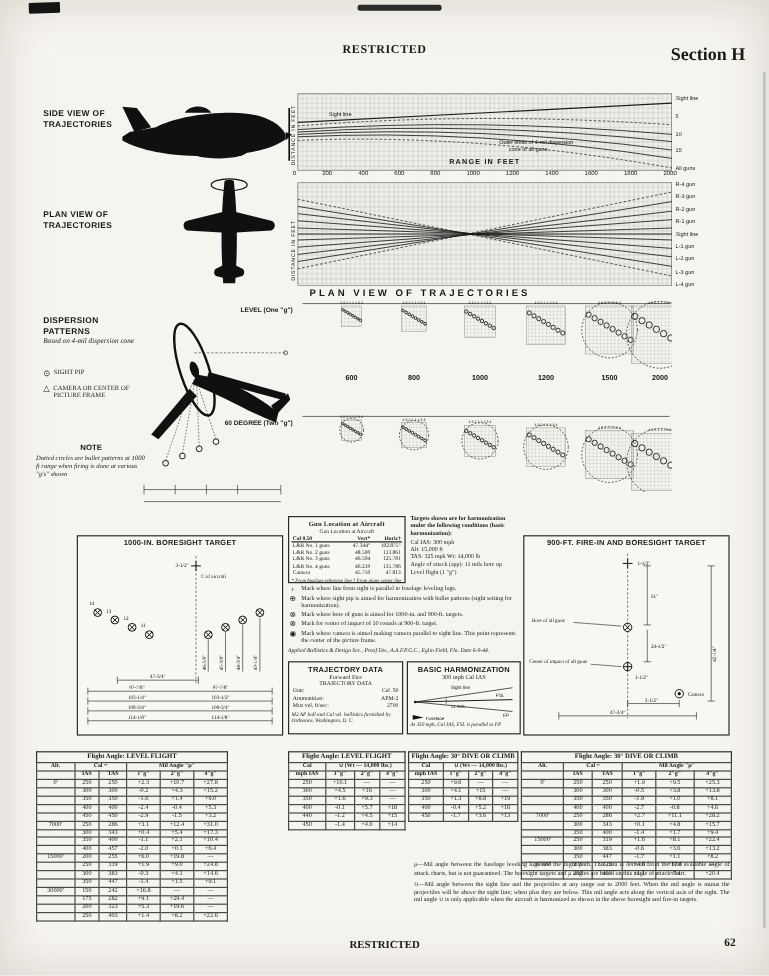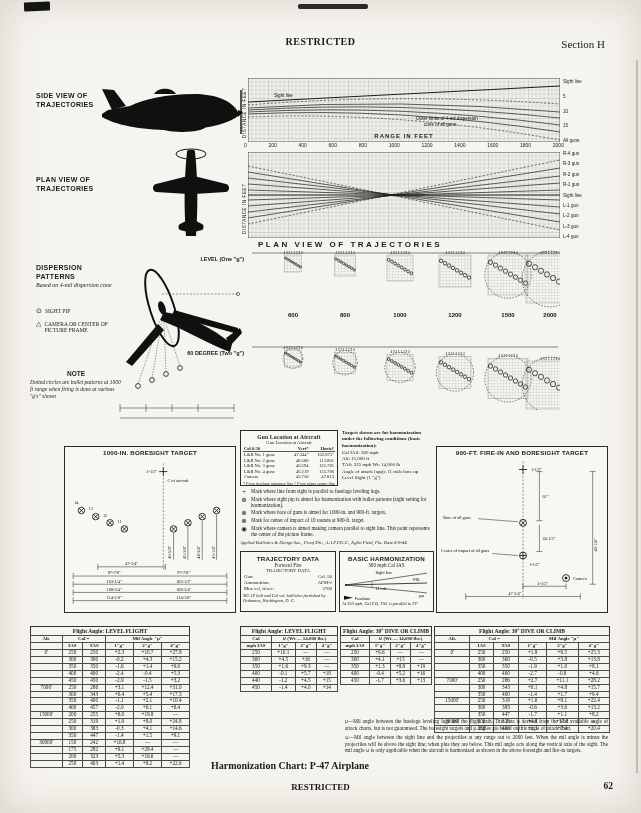--- a/index.html
+++ b/index.html
@@ -8,21 +8,21 @@
         font-family:"Liberation Serif",serif;color:#1a1a1a;
         box-shadow:inset 0 0 40px rgba(120,115,100,.25)}
   .abs{position:absolute}
   
   .art-tl{left:24px;top:2px;width:26px;height:9px;background:#141414;border-radius:1px;transform:rotate(-2deg)}
   .art-top{left:298px;top:4px;width:70px;height:5px;background:#191919;border-radius:2px;opacity:.92}
   .art-right{right:3px;top:60px;bottom:40px;width:2px;background:rgba(40,40,40,.22)}
   
   .hdr-restricted{top:36px;left:0;right:0;text-align:center;font-weight:bold;font-size:10px;letter-spacing:.5px}
   .hdr-manual{top:47px;left:0;right:0;text-align:center;font-weight:bold;font-size:9px}
-  .hdr-section{top:38px;right:36px;font-weight:normal;font-size:11px}
+  .hdr-section{top:38px;right:20px;font-weight:bold;font-size:15px}
   .ftr-restricted{top:782px;left:0;right:0;text-align:center;font-weight:bold;font-size:9px}
   .ftr-page{top:781px;right:28px;font-weight:bold;font-size:9.5px}
   
   .seclab{font-family:"Liberation Sans",sans-serif;font-weight:bold;font-size:7px;line-height:1.25;letter-spacing:.3px}
   .lbl-side{left:36px;top:92px;width:72px}
   .lbl-plan{left:36px;top:176px;width:72px}
   .disp-title{left:36px;top:264px;width:80px}
   .disp-sub{left:36px;top:282px;width:78px;font-style:italic;font-size:6px;line-height:1.2}
   .leg-line{left:36px;font-size:5.5px;display:flex;gap:3px;align-items:flex-start;width:86px;line-height:1.15}
   .leg-sight{top:308px}.leg-camera{top:321px}
@@ -1109,18 +1109,17 @@
           </tr>
         </tbody>
       </table>
     </div>
 
   <div class="abs notes">
     <p>µ—Mil angle between the fuselage leveling lugs and the flight path. This data is derived from the best available angle of attack charts, but is not guaranteed. The boresight targets and µ angles are based on this angle of attack chart.</p>
     <p>∪—Mil angle between the sight line and the projectiles at any range out to 2000 feet. When the mil angle is minus the projectiles will be above the sight line; when plus they are below. This mil angle acts along the vertical axis of the sight. The mil angle ∪ is only applicable when the aircraft is harmonized as shown in the above boresight and fire-in targets.</p>
   </div>
 
-  <div class="abs chart-title">Harmonization Chart: P-47 Airplane</div>
 
   <div class="abs ftr-restricted">RESTRICTED</div>
   <div class="abs ftr-page">62</div>
 
 </div>
 
 </body></html>

